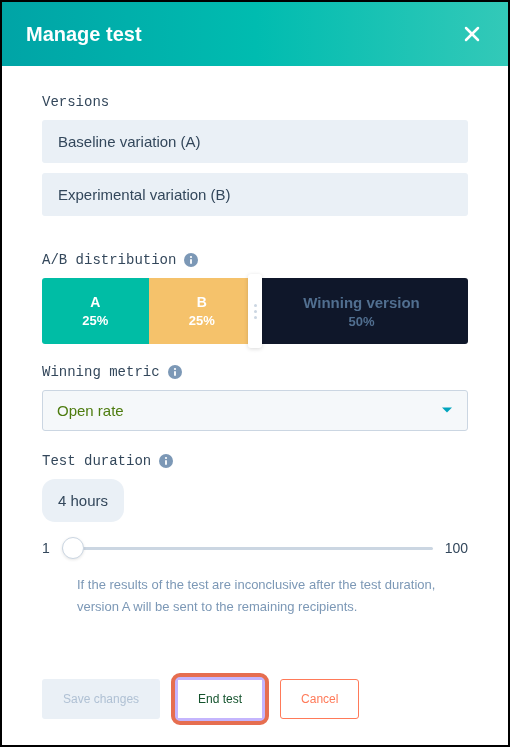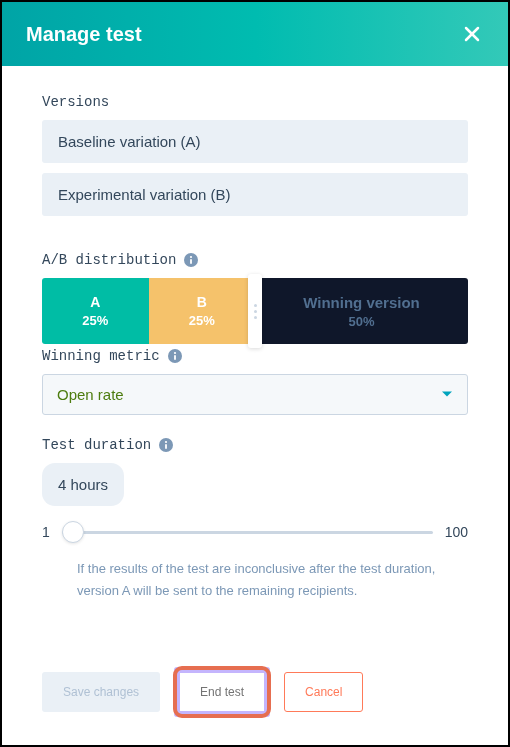--- a/index.html
+++ b/index.html
@@ -65,21 +65,21 @@
       border-radius: 3px;
       padding: 13px 16px;
       margin-bottom: 10px;
       color: #33475b;
       font-size: 15px;
     }
     .versions-section {
       margin-bottom: 26px;
     }
     .distribution-section {
-      margin-bottom: 4px;
+      margin-bottom: 20px;
     }
     .distribution-bar {
       display: flex;
       height: 66px;
       border-radius: 3px;
       overflow: visible;
       position: relative;
     }
     .dist-segment {
       display: flex;
@@ -224,22 +224,22 @@
       cursor: pointer;
       border: 1px solid transparent;
       background: #fff;
     }
     .btn-save {
       background: #eaf0f6;
       color: #b0c1d4;
       cursor: not-allowed;
     }
     .btn-end {
-      border: 6px solid #c4b5fd;
-      color: #737373;
+      border: 4px solid #c4b5fd;
+      color: #14532d;
       position: relative;
     }
     .btn-end-highlight {
       position: absolute;
       inset: -7px;
       border: 4px solid #e66e50;
       border-radius: 9px;
       pointer-events: none;
     }
     .btn-cancel {

